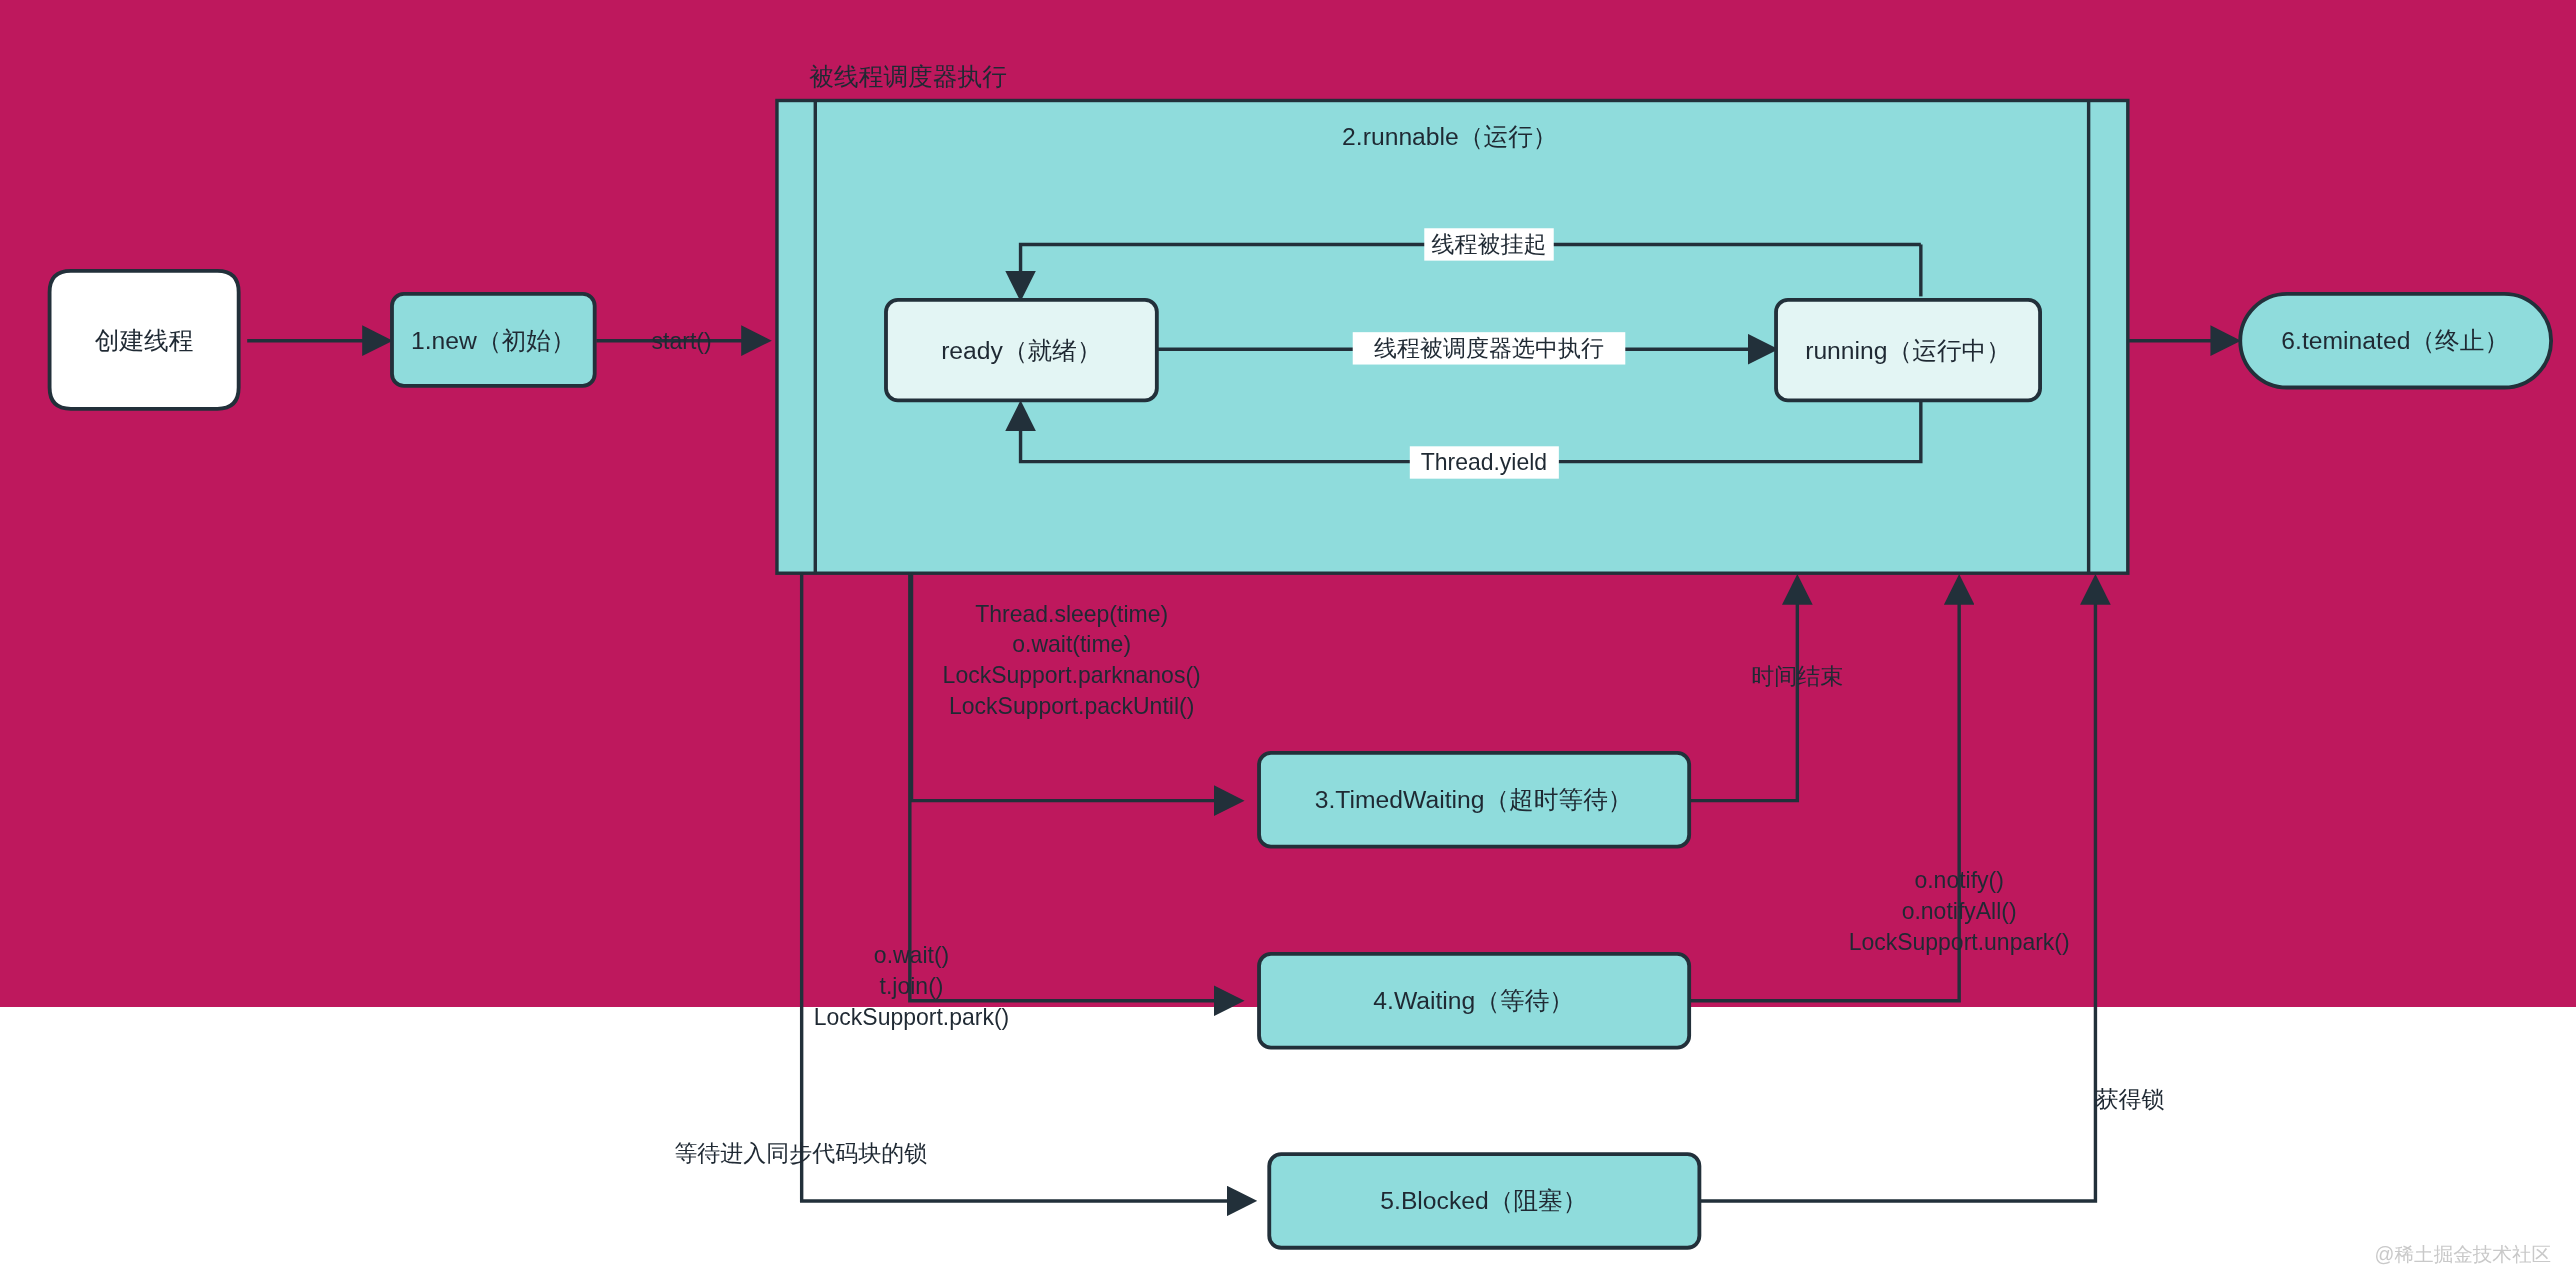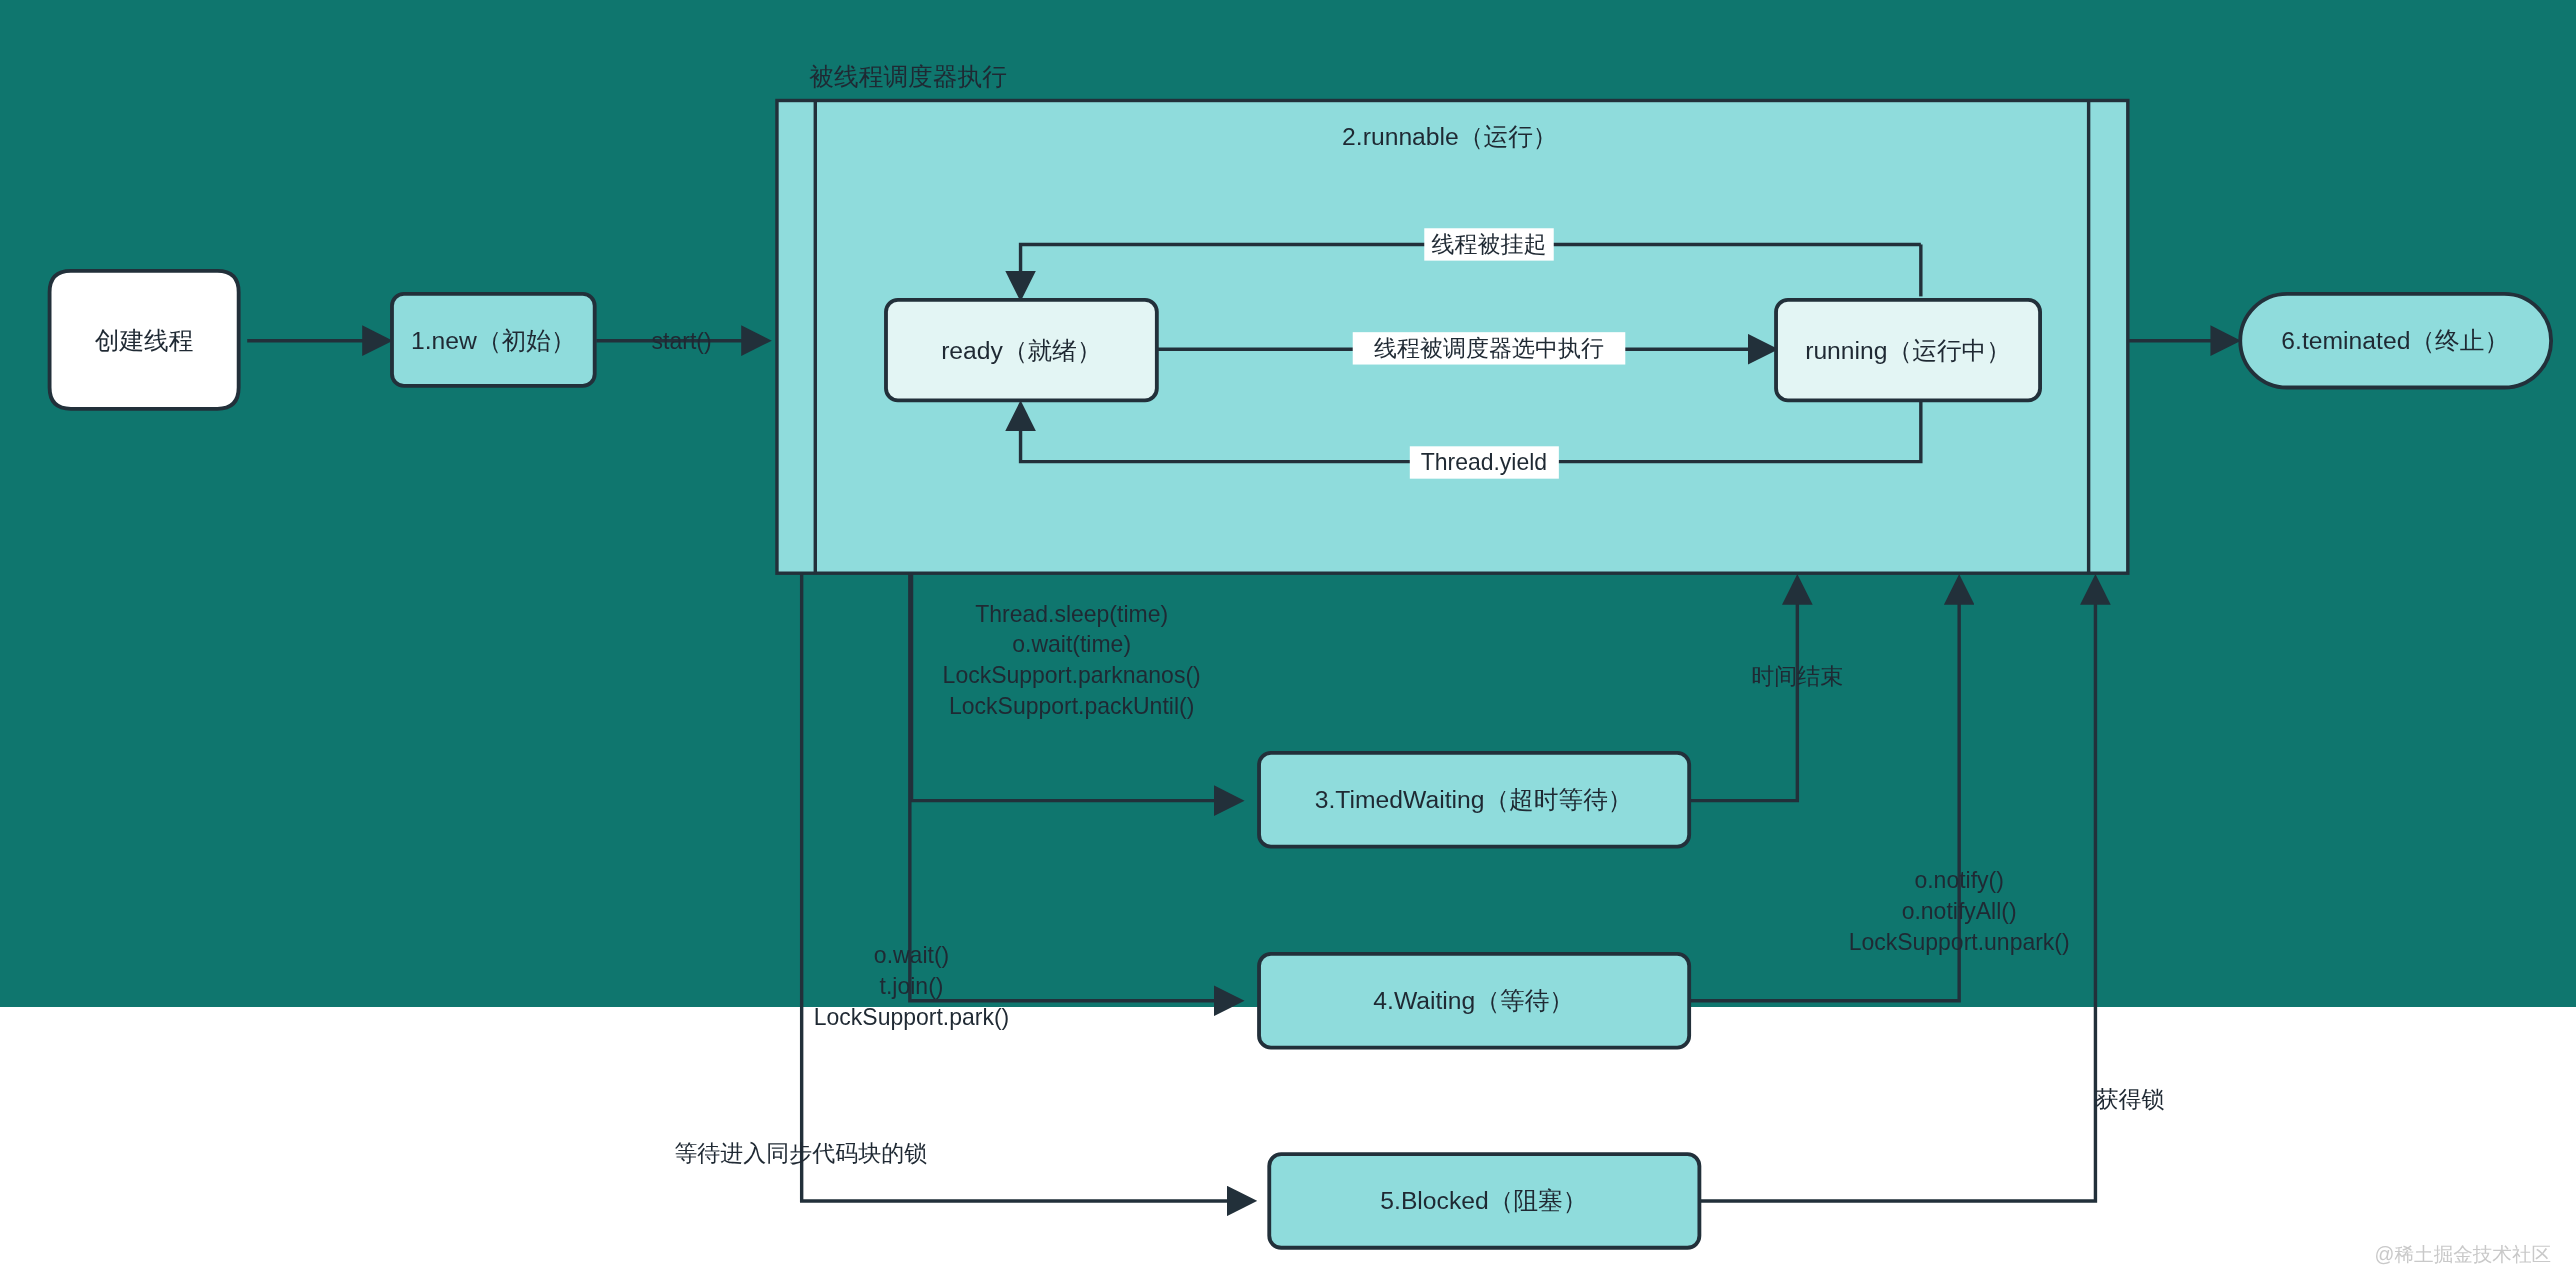--- a/index.html
+++ b/index.html
@@ -1,17 +1,17 @@
 <!DOCTYPE html>
 <html style="font-size:13.6px"><head>
 <meta charset="utf-8">
 <style>
   html,body{margin:0;padding:0;background:#ffffff;}
   body{width:2576px;height:1281px;font-family:"Liberation Sans","DejaVu Sans",sans-serif;overflow:hidden;}
-  #stage{position:relative;width:2576px;height:1007px;background:#0f766e;}
+  #stage{position:relative;width:2576px;height:1007px;background:#be185d;}
   svg{position:absolute;top:0;left:0;width:2576px;height:1281px;}
   .lbl{font-family:"Liberation Sans","DejaVu Sans",sans-serif;fill:#1f2933;}
   .edge-lbl{font-size:27px;}
   .edge-lbl-bg{fill:#ffffff;}
   .node-lbl{font-size:29px;}
   .watermark{font-size:23px;fill:#c9c9c9;}
   .ln{stroke:#22303a;stroke-width:4;fill:none;}
   .box-run{fill:#8fdcdc;stroke:#22303a;stroke-width:4;}
   .box-inner{fill:#e3f5f4;stroke:#22303a;stroke-width:4.5;}
   .box-state{fill:#8fdcdc;stroke:#22303a;stroke-width:4.5;}

